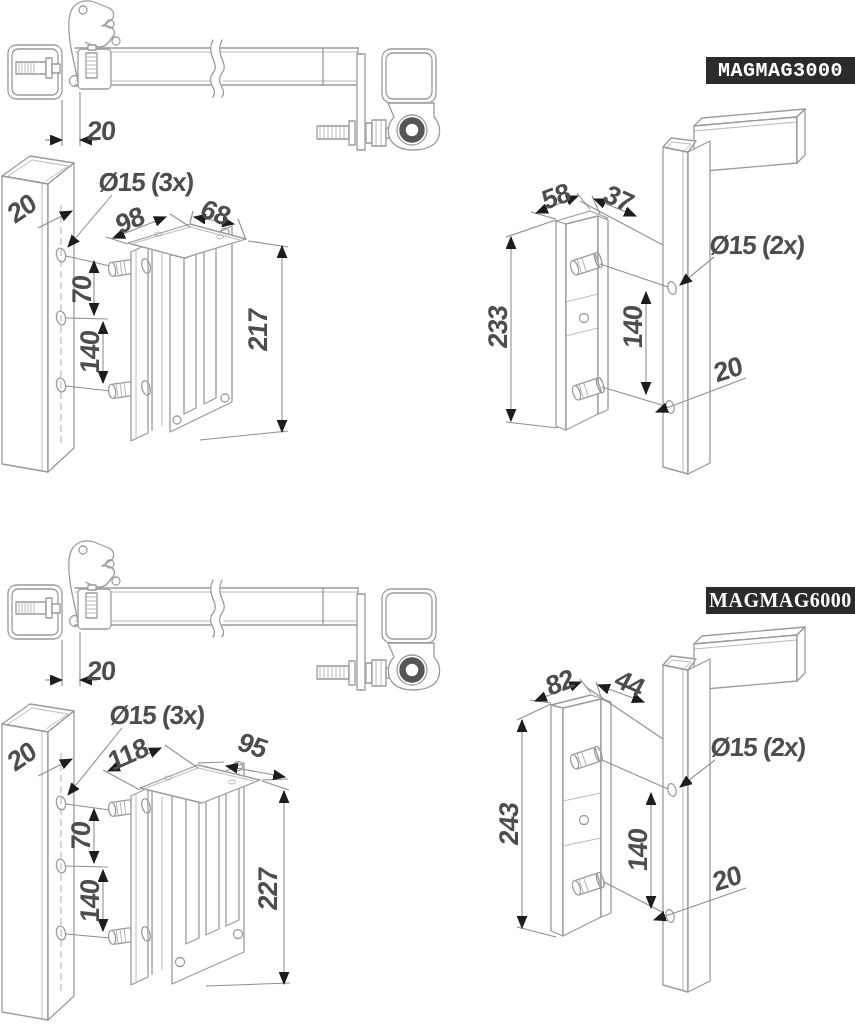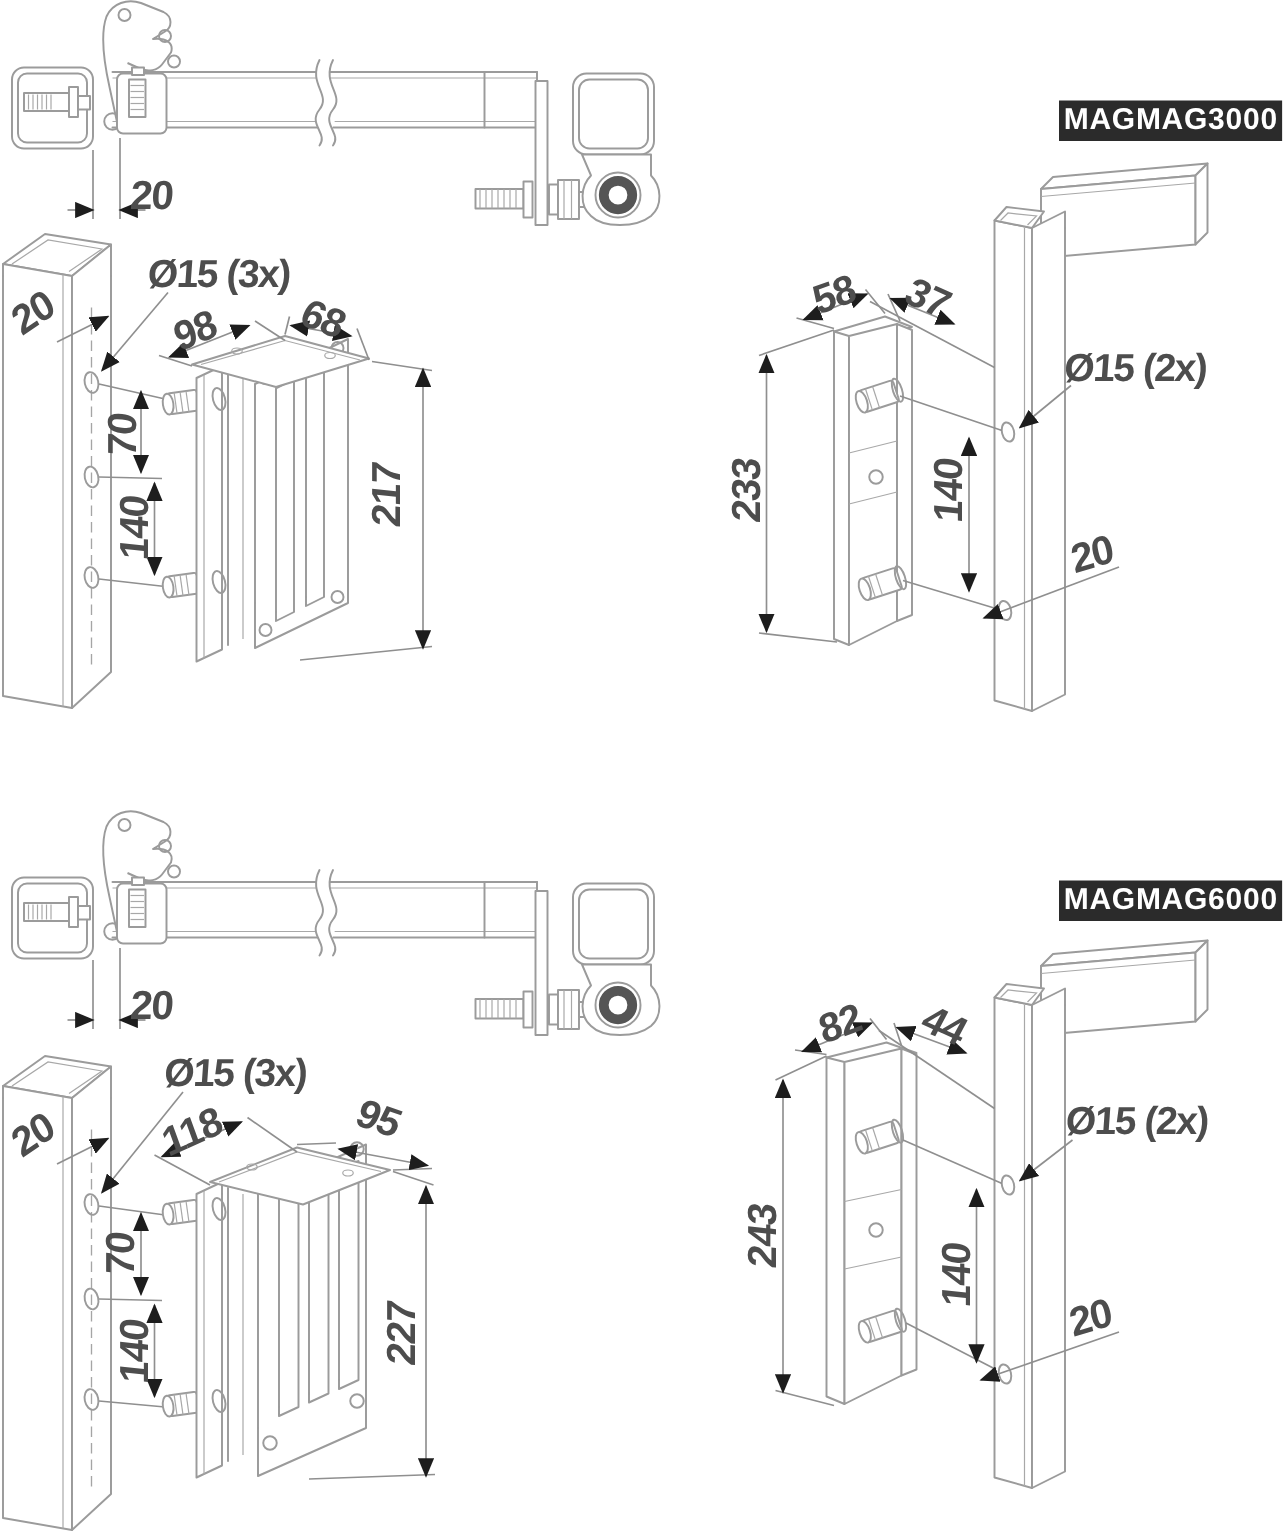--- a/index.html
+++ b/index.html
@@ -321,24 +321,24 @@
     <line class="d" x1="556" y1="937" x2="517" y2="927"></line>
     <line class="d" x1="522" y1="720" x2="522" y2="928" marker-start="url(#ar)" marker-end="url(#ar)"></line>
     <line class="d" x1="602" y1="760" x2="668" y2="789"></line>
     <line class="d" x1="604" y1="882" x2="664" y2="913"></line>
     <line class="d" x1="651" y1="793" x2="651" y2="908" marker-start="url(#ar)" marker-end="url(#ar)"></line>
     <line class="d" x1="715" y1="760" x2="680" y2="787" marker-end="url(#ar)"></line>
     <line class="d" x1="746" y1="888" x2="654" y2="920" marker-end="url(#ar)"></line>
   </g>
 </svg>
 
-<div class="plate" style="top:67px;">
+<div class="plate" style="top:57px;font-family:Liberation Mono, monospace;">
   <span>MAGMAG3000</span>
 </div>
-<div class="plate" style="top:587px;">
+<div class="plate" style="top:587px;font-family:Liberation Serif, serif;">
   <span>MAGMAG6000</span>
 </div>
 
 <div class="num" style="left:101px;top:131px;transform:translate(-50%,-50%) skewX(-4deg);">20</div>
 <div class="num" style="left:22px;top:209px;transform:translate(-50%,-50%) rotate(-34deg) skewX(-4deg);">20</div>
 <div class="num numsm" style="left:146px;top:182px;transform:translate(-50%,-50%) skewX(-4deg);">Ø15 (3x)</div>
 <div class="num" style="left:130px;top:221px;transform:translate(-50%,-50%) rotate(-23deg) skewX(-4deg);">98</div>
 <div class="num" style="left:215px;top:213px;transform:translate(-50%,-50%) rotate(21deg) skewX(-4deg);">68</div>
 <div class="num" style="left:82px;top:290px;transform:translate(-50%,-50%) rotate(-90deg) skewX(-6deg);">70</div>
 <div class="num" style="left:90px;top:352px;transform:translate(-50%,-50%) rotate(-90deg) skewX(-6deg);">140</div>

